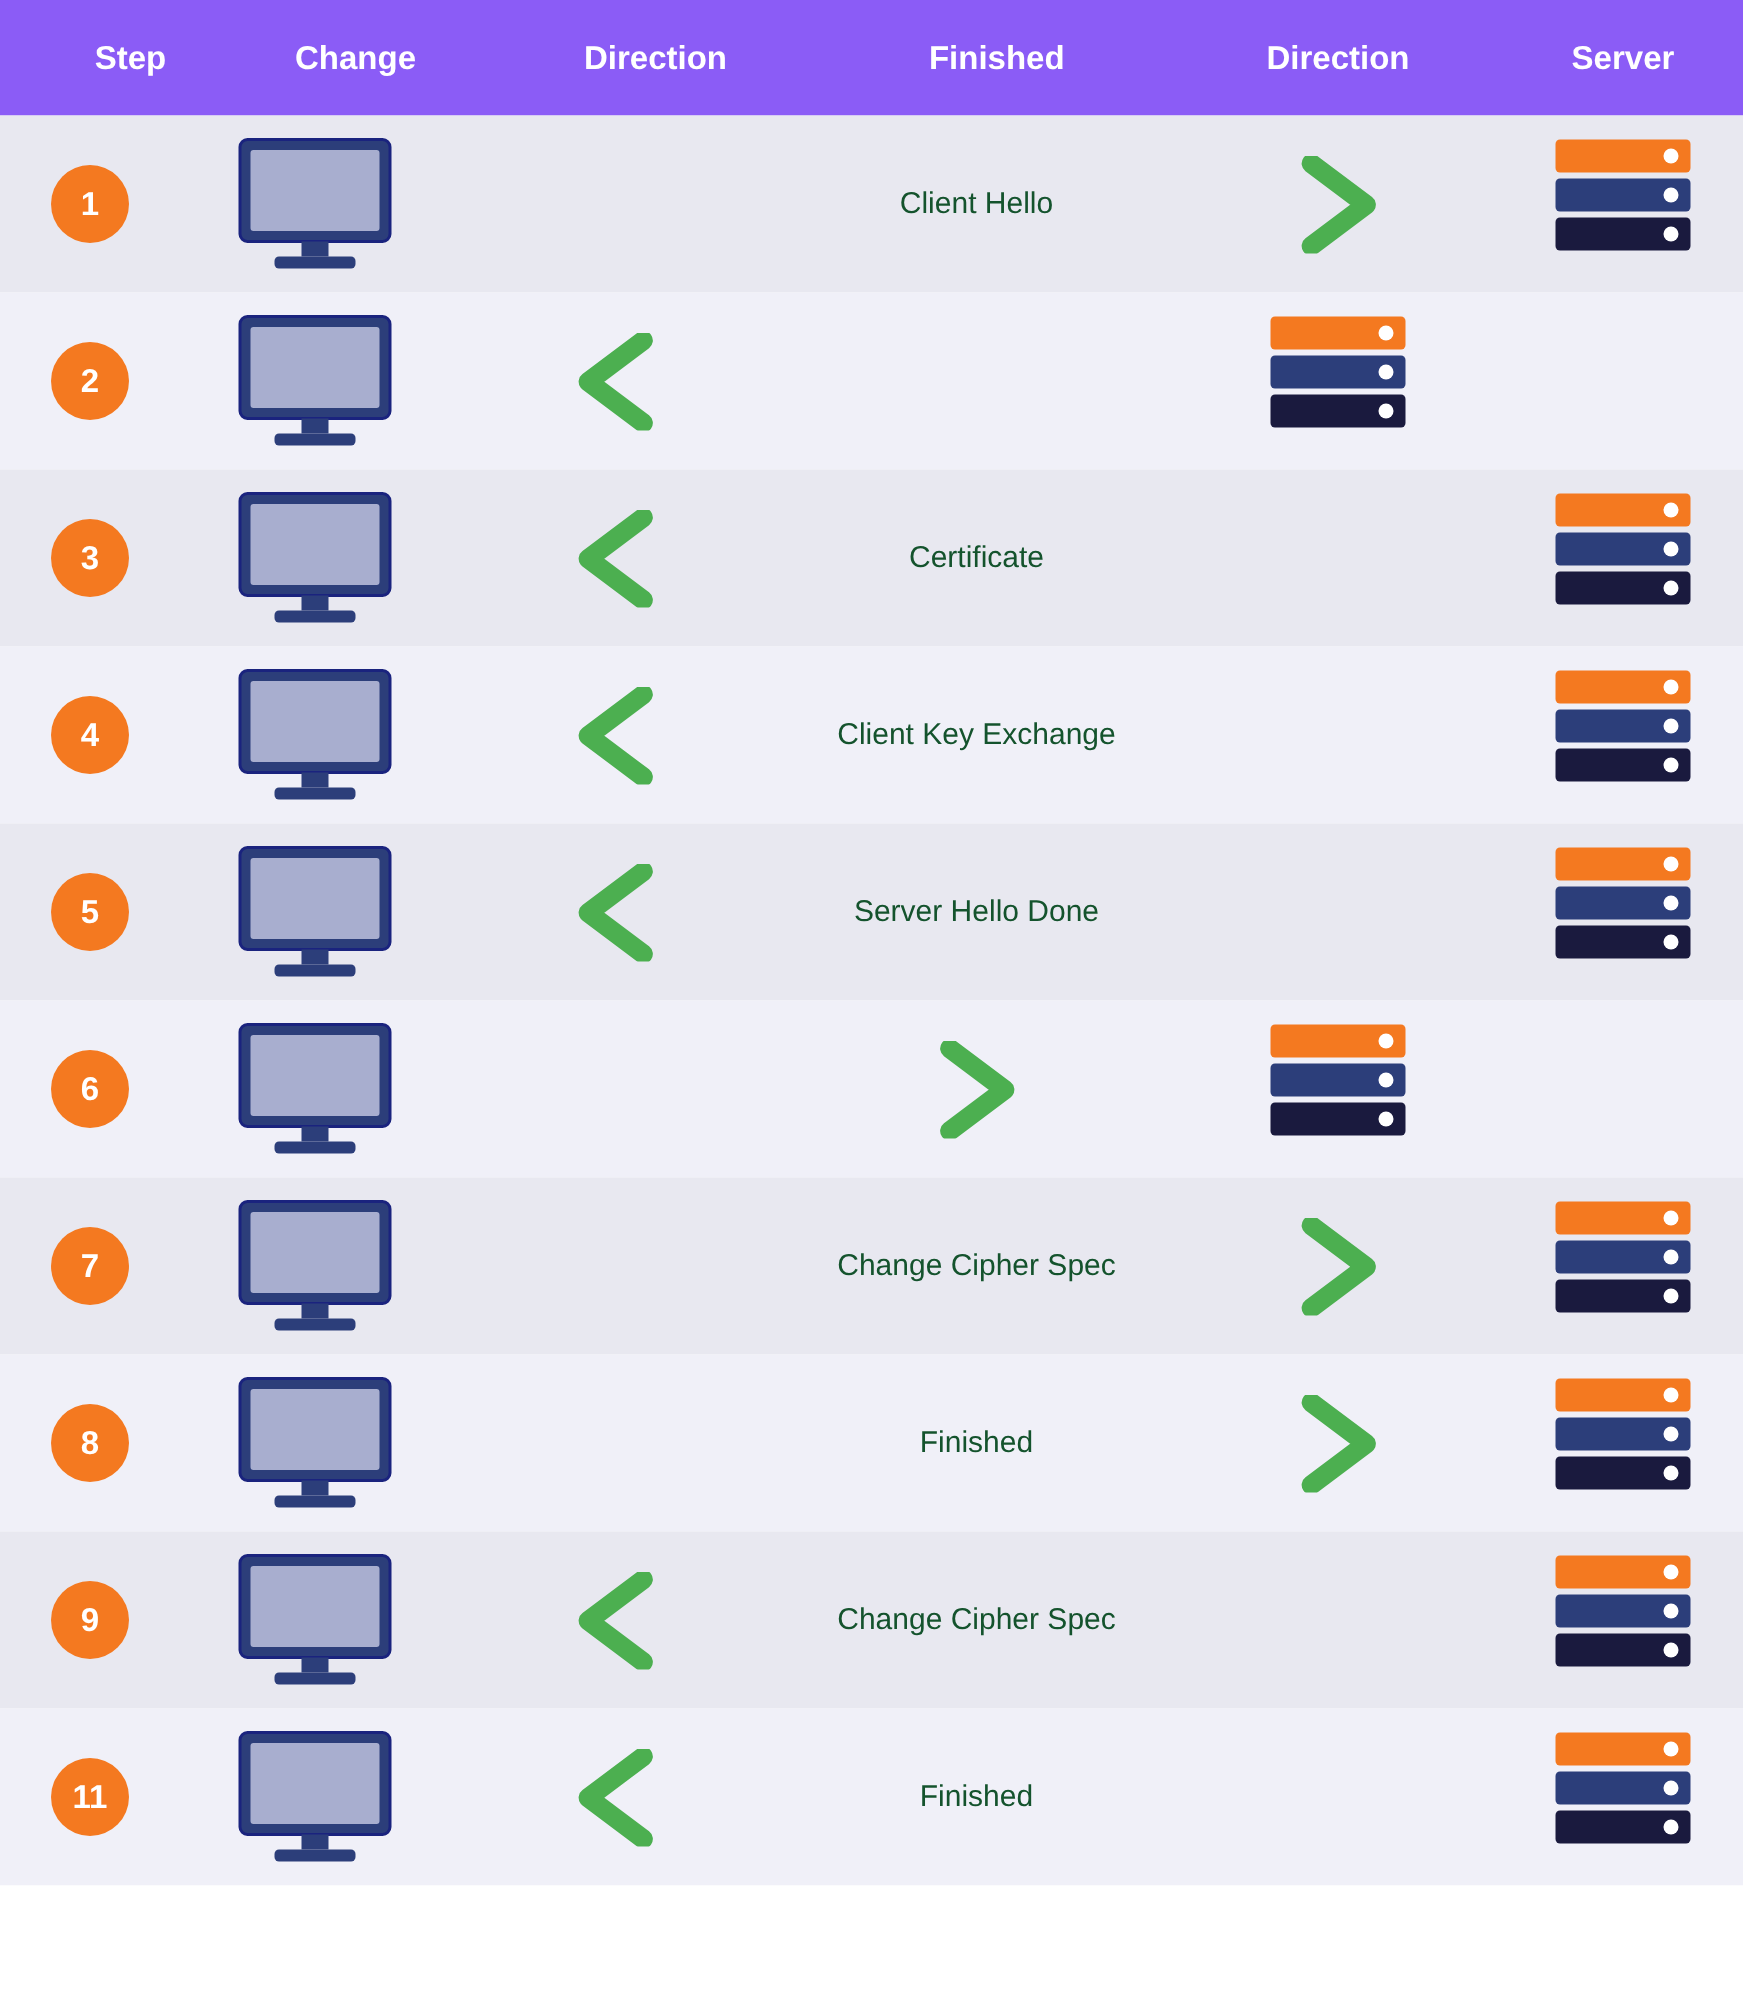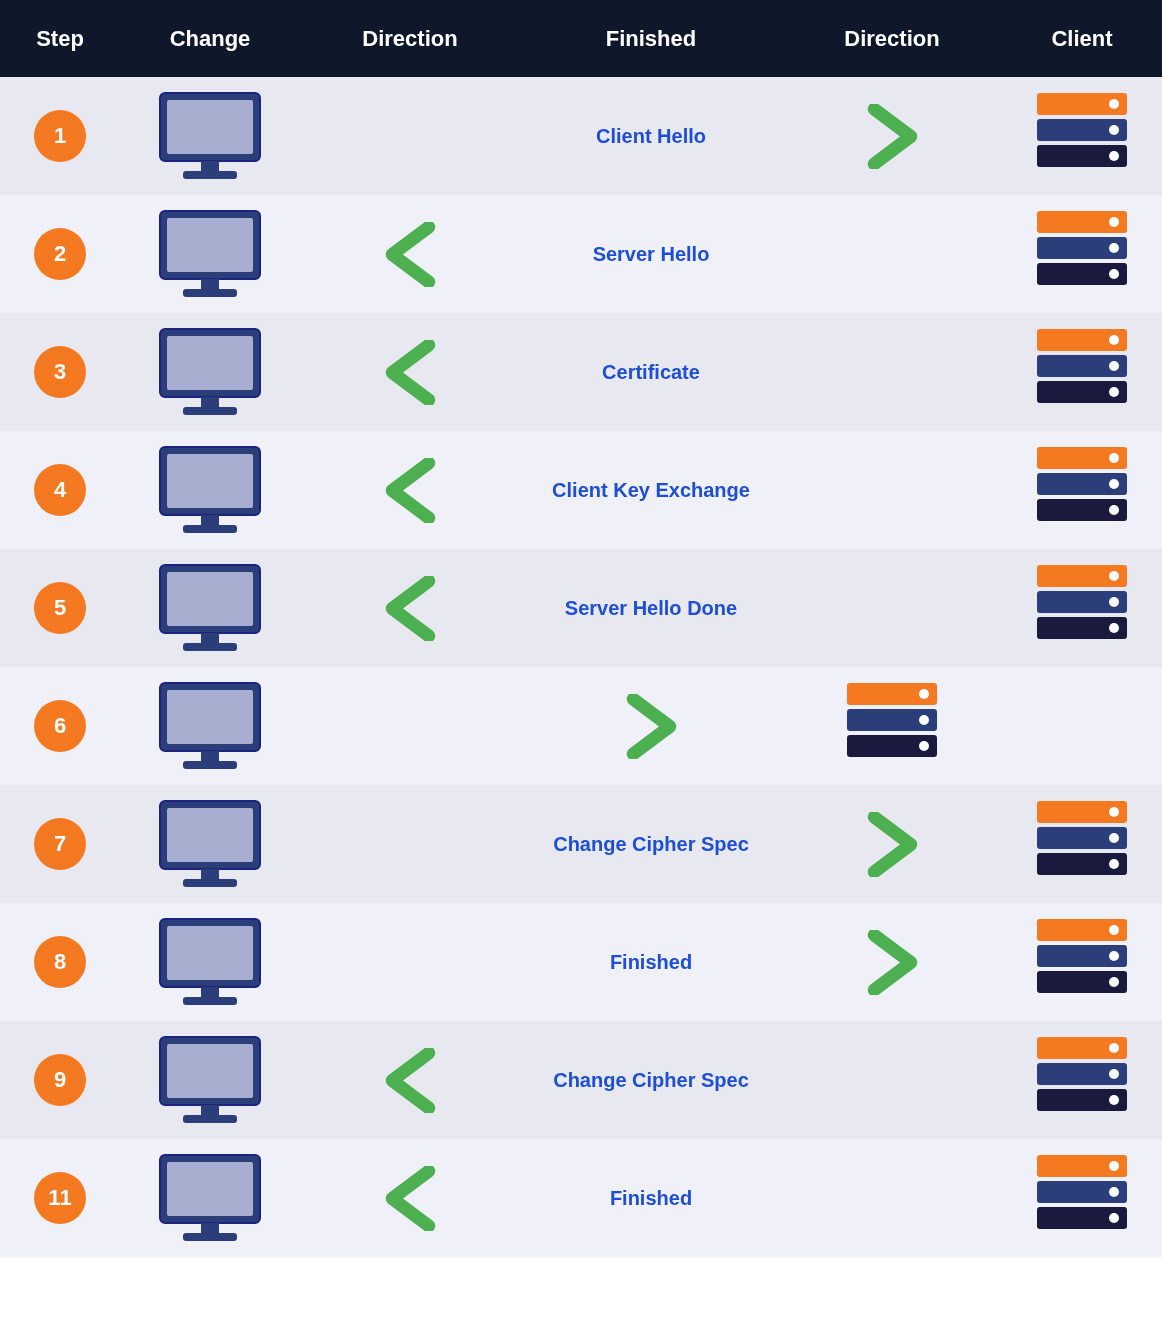--- a/index.html
+++ b/index.html
@@ -10,23 +10,24 @@
     }
 
     .table-container {
       width: 1162px;
     }
 
     
     .header-row {
       display: grid;
       grid-template-columns: 120px 180px 220px 1fr 220px 160px;
-      background: #0f172a;
+      background: #8b5cf6;
       min-height: 77px;
       align-items: center;
+      padding-left: 27px;
     }
 
     .header-cell {
       color: white;
       font-weight: bold;
       font-size: 22px;
       text-align: center;
       padding: 10px 5px;
     }
 
@@ -69,43 +70,43 @@
 
     
     .monitor-icon {
       width: 110px;
       height: 90px;
     }
 
     
     .message-text {
       font-size: 20px;
-      font-weight: bold;
-      color: #1d4ed8;
+      font-weight: normal;
+      color: #14532d;
       text-align: left;
     }
 
     
     .server-icon {
       width: 100px;
       height: 90px;
     }
   </style>
 </head>
 <body>
 
 <div class="table-container">
 
   <div class="header-row">
     <div class="header-cell cell">Step</div>
     <div class="header-cell cell">Change</div>
     <div class="header-cell cell">Direction</div>
     <div class="header-cell cell">Finished</div>
     <div class="header-cell cell">Direction</div>
-    <div class="header-cell cell">Client</div>
+    <div class="header-cell cell">Server</div>
   </div>
 
   <div id="rows-container">
       <div class="data-row">
     <div class="cell">
       <div class="step-badge">1</div>
     </div>
     <div class="cell">
       <svg xmlns="http://www.w3.org/2000/svg" viewBox="0 0 110 90" class="monitor-icon">
 
@@ -158,23 +159,20 @@
 
     <rect x="28" y="80" width="54" height="8" rx="3" ry="3" fill="#2C3E7A"></rect>
   </svg>
     </div>
     <div class="cell">
       <svg xmlns="http://www.w3.org/2000/svg" viewBox="0 0 60 70" width="55" height="65">
     <polyline points="50,5 10,35 50,65" fill="none" stroke="#4CAF50" stroke-width="14" stroke-linecap="round" stroke-linejoin="round"></polyline>
   </svg>
     </div>
     <div class="cell">
-      <span class="message-text">Server Hello</span>
-    </div>
-    <div class="cell">
       
     </div>
     <div class="cell">
       <svg xmlns="http://www.w3.org/2000/svg" viewBox="0 0 100 90" class="server-icon">
 
     <rect x="5" y="2" width="90" height="22" rx="3" ry="3" fill="#F47920"></rect>
     <circle cx="82" cy="13" r="5" fill="white"></circle>
 
     <rect x="5" y="28" width="90" height="22" rx="3" ry="3" fill="#2C3E7A"></rect>
     <circle cx="82" cy="39" r="5" fill="white"></circle>

